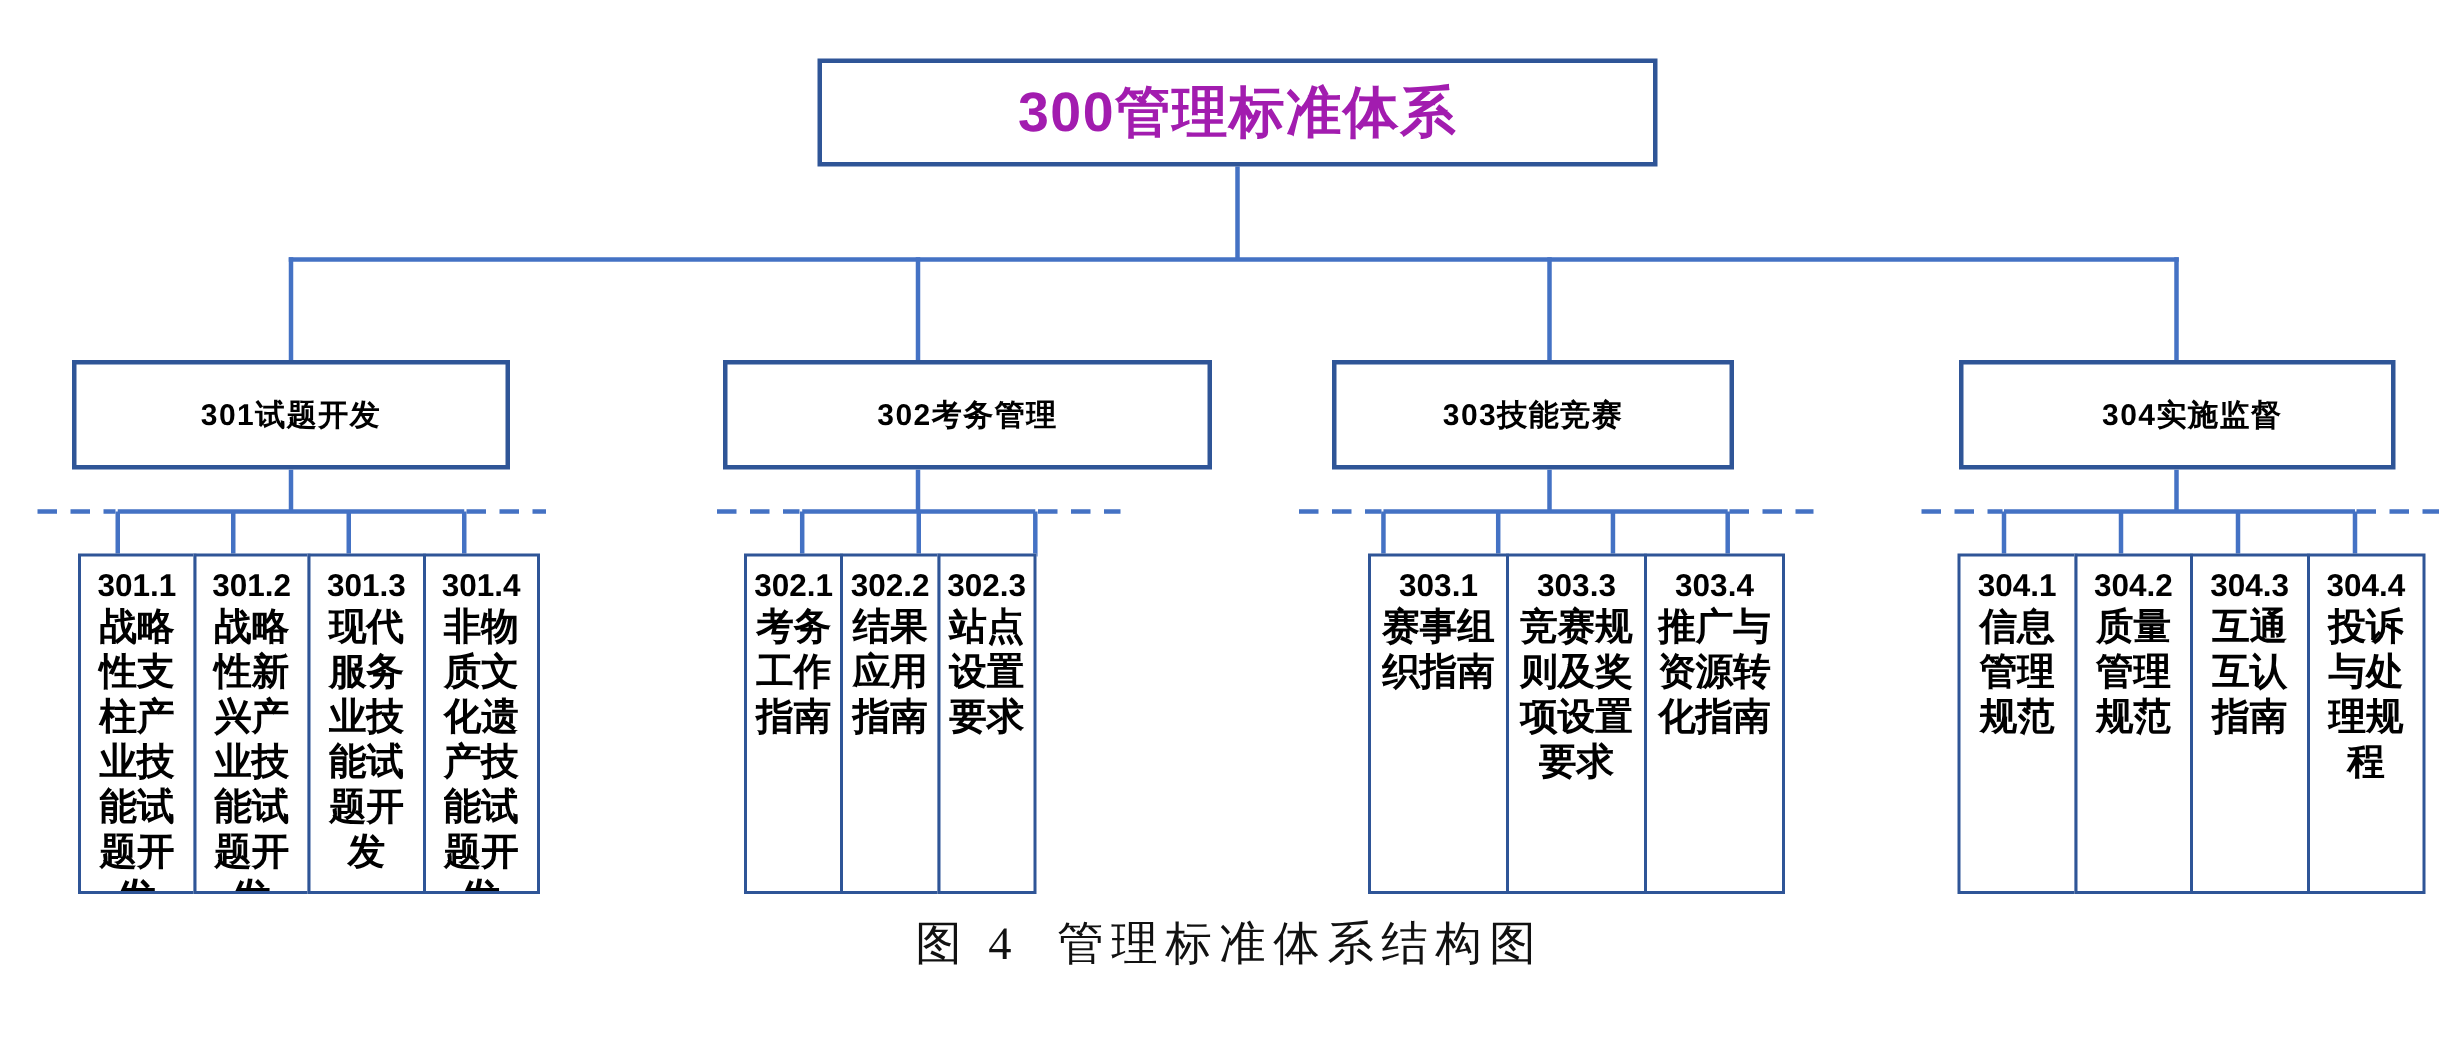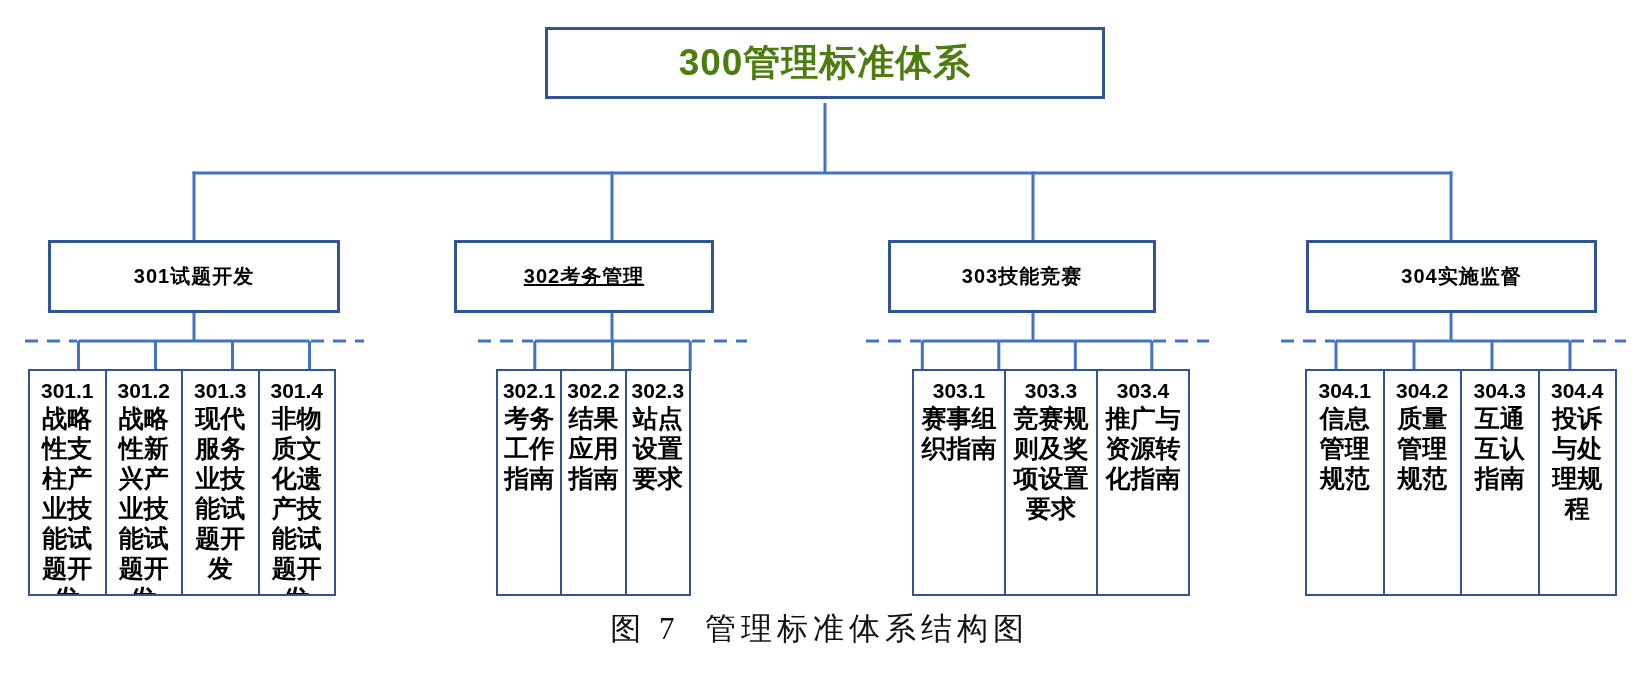--- a/index.html
+++ b/index.html
@@ -21,45 +21,45 @@
   .box {
     position: absolute;
     background: #ffffff;
     border: 3px solid #2F5597;
     display: flex;
     align-items: center;
     justify-content: center;
     text-align: center;
   }
   .root-box {
-    left: 545px; top: 27px;
+    left: 545px; top: 39px;
     width: 560px; height: 72px;
     font-size: 37px;
     font-weight: bold;
-    color: #4d7c0f;
+    color: #a21caf;
     letter-spacing: 1px;
   }
   .branch-box {
     top: 240px; height: 73px;
     font-size: 20px;
     font-weight: bold;
     color: #000000;
     letter-spacing: 1px;
   }
   .b301 { left: 48px;   width: 292px; }
-  .b302 { left: 454px;  width: 260px; text-decoration: underline; }
+  .b302 { left: 482px;  width: 326px; }
   .b303 { left: 888px;  width: 268px; }
   .b304 { left: 1306px; width: 291px; padding-left: 20px; }
   .leaf-row {
     position: absolute;
     top: 369px; height: 227px;
     display: flex;
     align-items: stretch;
   }
-  .r301 { left: 28px;   width: 308px; }
+  .r301 { left: 52px;   width: 308px; }
   .r302 { left: 496px;  width: 195px; }
   .r303 { left: 884px;  width: 306px; padding-left: 28px; }
   .r304 { left: 1305px; width: 312px; }
   .leaf-cell {
     flex: 1 1 0;
     border: 2px solid #2F5597;
     background: #ffffff;
     padding: 7px 2px 0 2px;
     text-align: center;
     overflow: hidden;
@@ -212,15 +212,15 @@
     <div class="leaf-cell">
       <div class="leaf-code">304.3</div>
       <div class="leaf-name">互通互认指南</div>
     </div>
     <div class="leaf-cell">
       <div class="leaf-code">304.4</div>
       <div class="leaf-name">投诉与处理规程</div>
     </div>
   </div>
 
-  <div class="caption">图 7  管理标准体系结构图</div>
+  <div class="caption">图 4  管理标准体系结构图</div>
 
 </div>
 
 </body></html>

